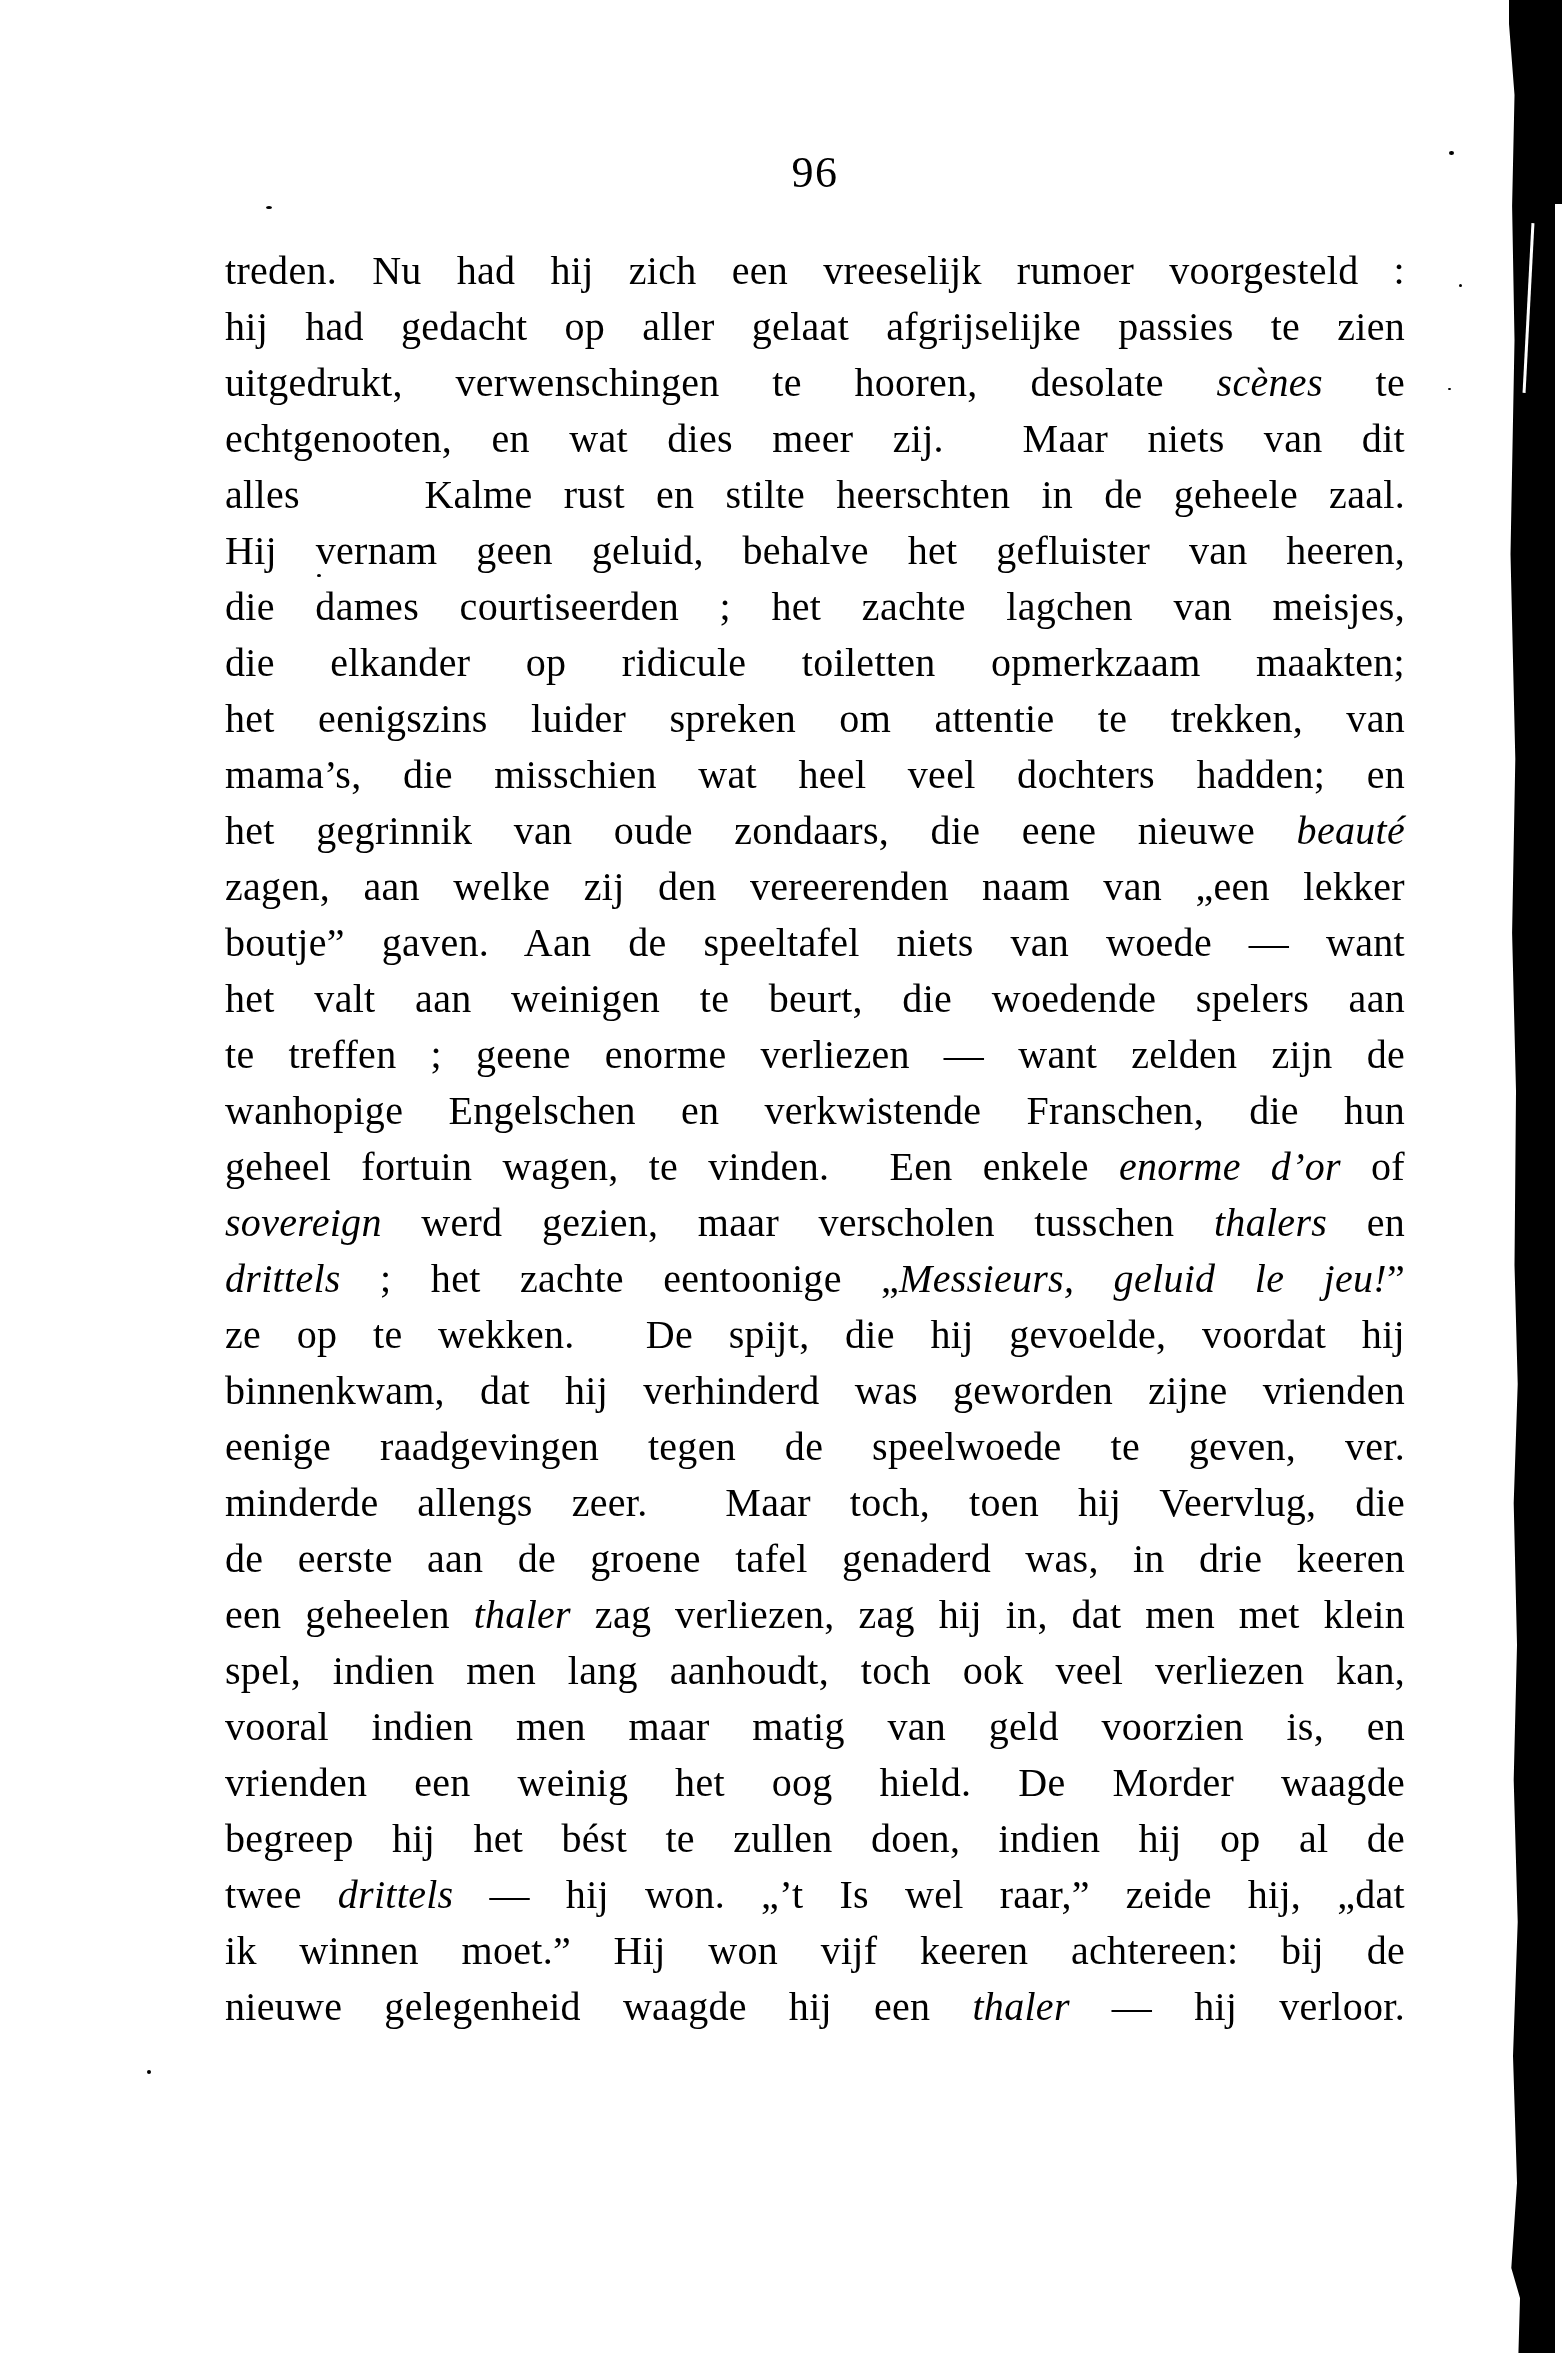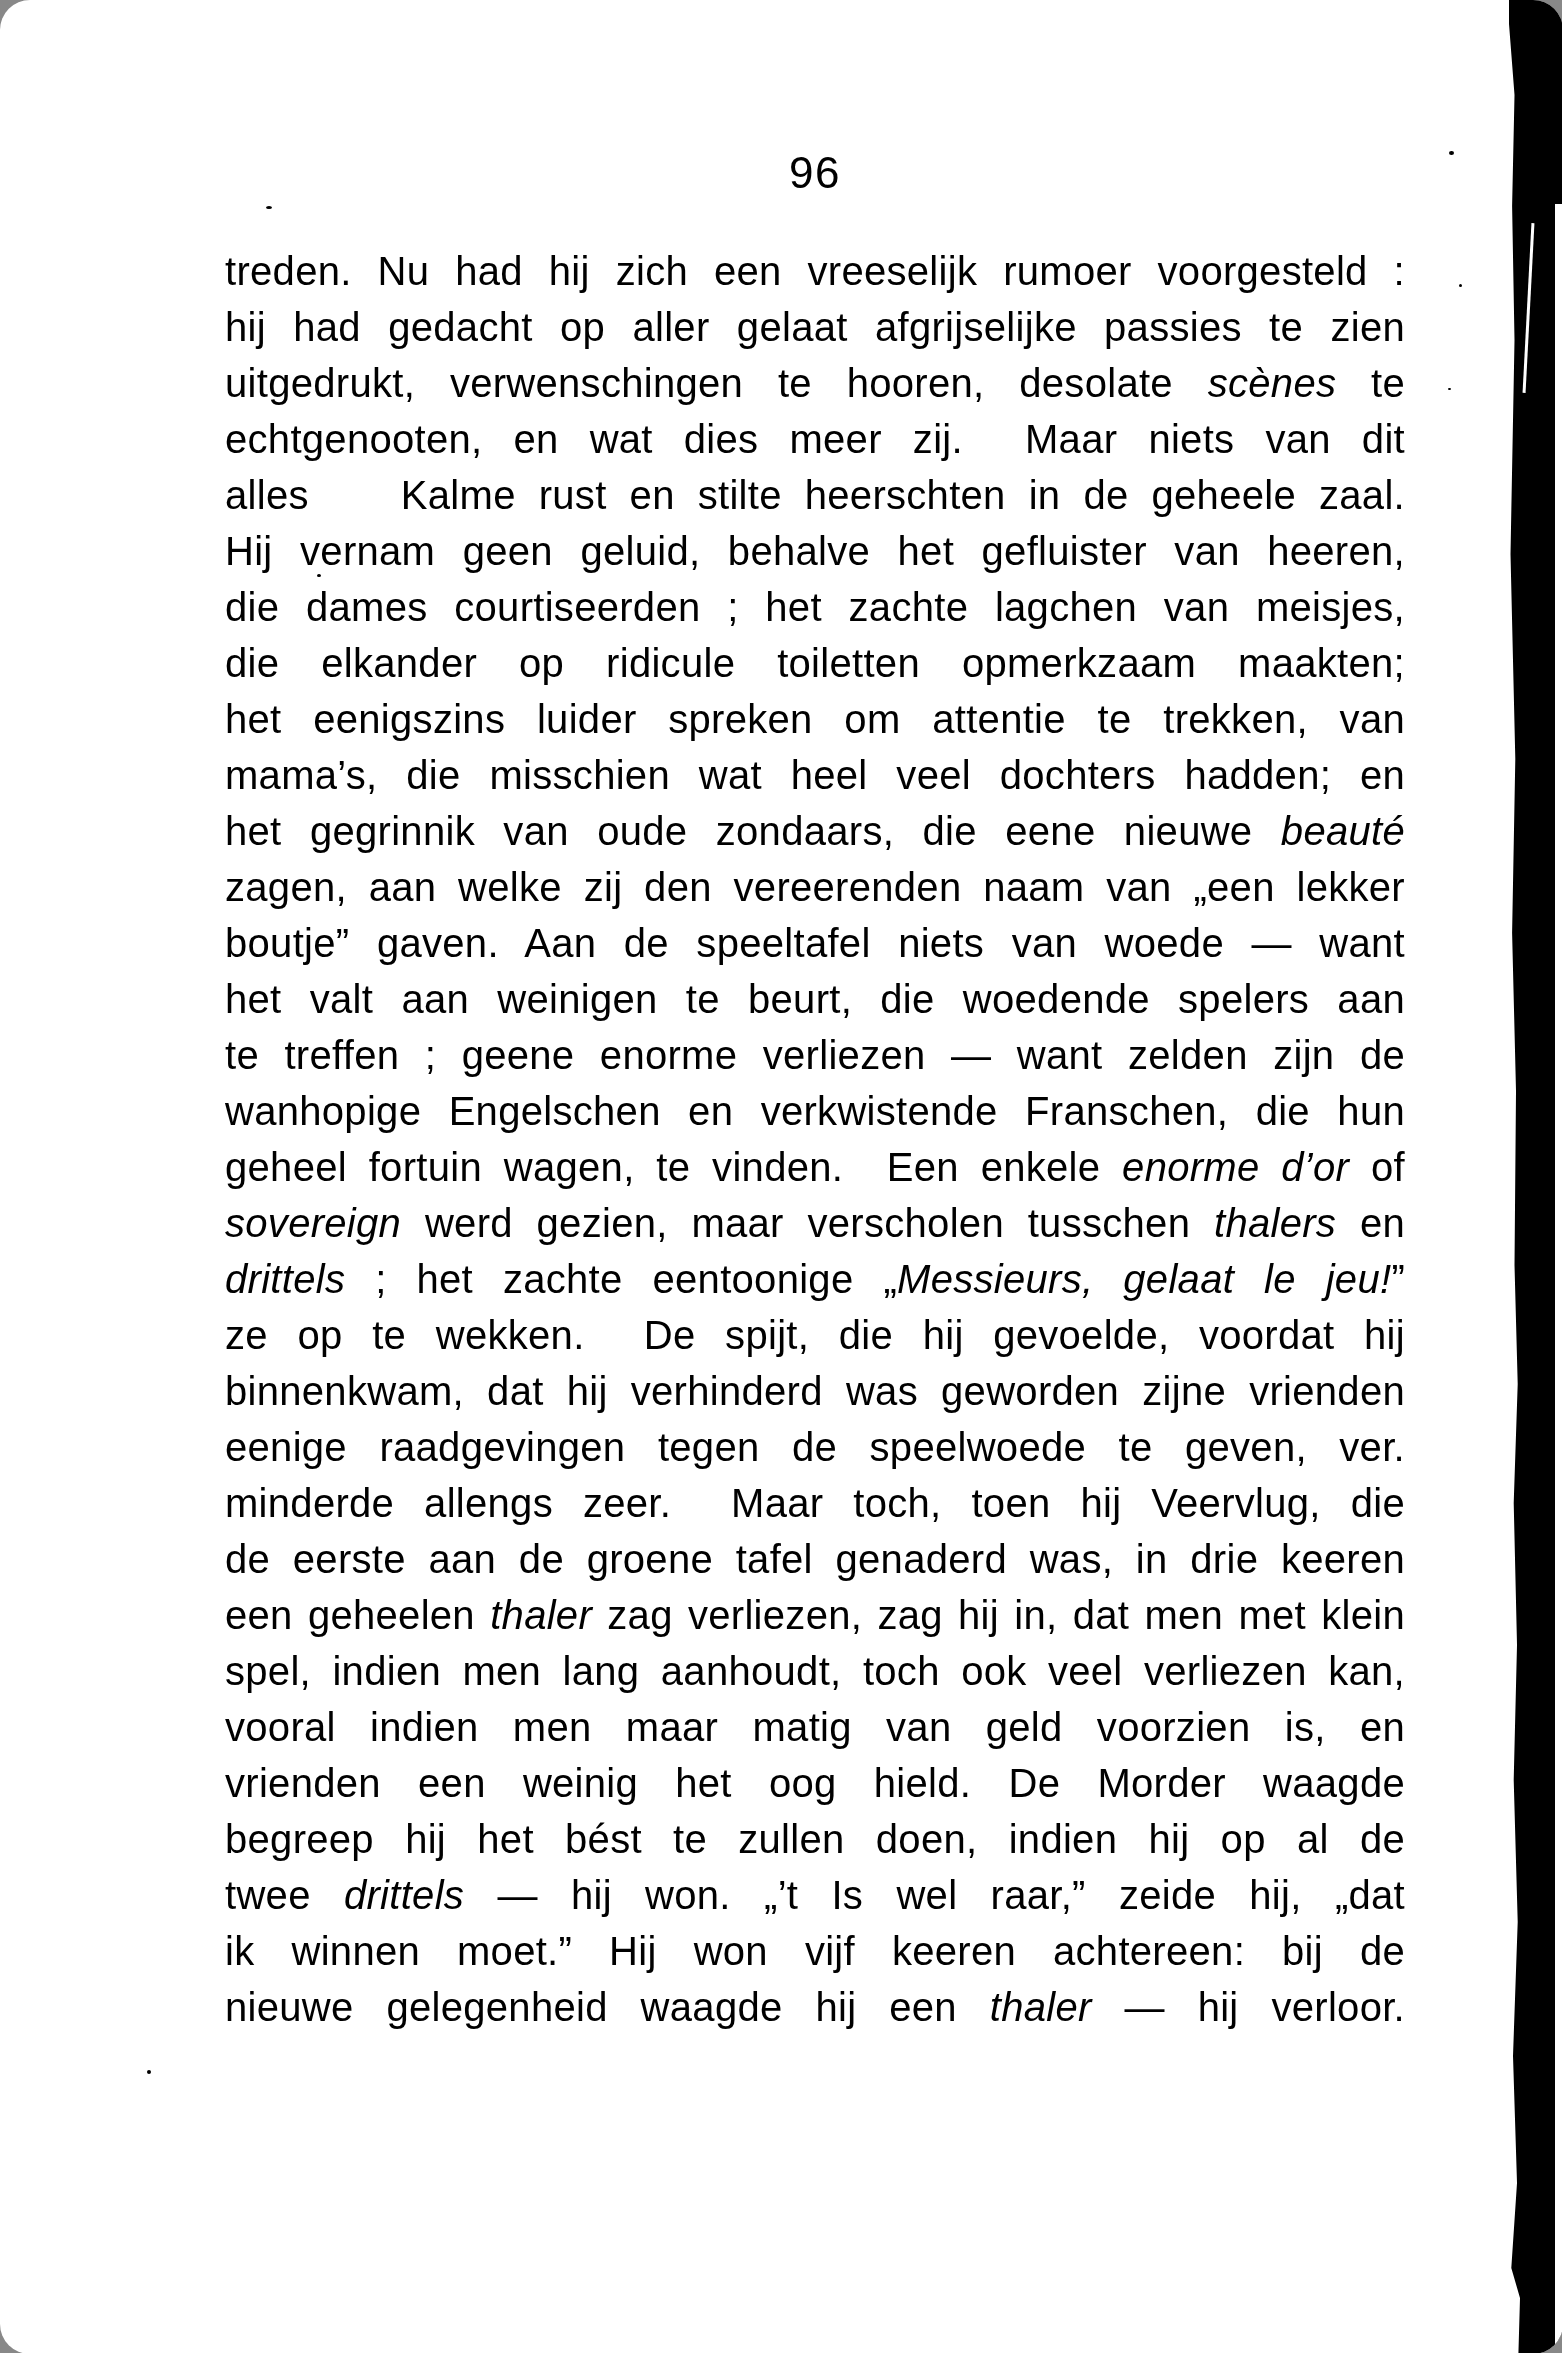--- a/index.html
+++ b/index.html
@@ -2,23 +2,22 @@
 <html style="font-size:12.7px"><head>
 <meta charset="utf-8">
 <style>
   html, body { margin: 0; padding: 0; background: #888; }
   #page {
     position: relative;
     width: 1563px;
     height: 2354px;
     background: #ffffff;
     overflow: hidden;
-    font-family: Liberation Sans, sans-serif;
+    font-family: Liberation Serif, serif;
     color: #000000;
-    border-radius: 30px;
   }
   .page-number {
     position: absolute;
     left: 225px;
     top: 149px;
     width: 1180px;
     text-align: center;
     font-size: 44px;
     line-height: 47px;
     letter-spacing: 1.6px;
@@ -89,21 +88,21 @@
       <div class="text-line"><span>het eenigszins luider spreken om attentie te trekken, van</span></div>
       <div class="text-line"><span>mama’s, die misschien wat heel veel dochters hadden; en</span></div>
       <div class="text-line"><span>het gegrinnik van oude zondaars, die eene nieuwe </span><span class="it">beauté</span></div>
       <div class="text-line"><span>zagen, aan welke zij den vereerenden naam van „een lekker</span></div>
       <div class="text-line"><span>boutje” gaven. Aan de speeltafel niets van woede — want</span></div>
       <div class="text-line"><span>het valt aan weinigen te beurt, die woedende spelers aan</span></div>
       <div class="text-line"><span>te treffen&nbsp;; geene enorme verliezen — want zelden zijn de</span></div>
       <div class="text-line"><span>wanhopige Engelschen en verkwistende Franschen, die hun</span></div>
       <div class="text-line"><span>geheel fortuin wagen, te vinden.&nbsp; Een enkele </span><span class="it">enorme d’or</span><span> of</span></div>
       <div class="text-line"><span class="it">sovereign</span><span> werd gezien, maar verscholen tusschen </span><span class="it">thalers</span><span> en</span></div>
-      <div class="text-line"><span class="it">drittels</span><span>&nbsp;; het zachte eentoonige „</span><span class="it">Messieurs, gelaat le jeu!</span><span>”</span></div>
+      <div class="text-line"><span class="it">drittels</span><span>&nbsp;; het zachte eentoonige „</span><span class="it">Messieurs, geluid le jeu!</span><span>”</span></div>
       <div class="text-line"><span>ze op te wekken.&nbsp; De spijt, die hij gevoelde, voordat hij</span></div>
       <div class="text-line"><span>binnenkwam, dat hij verhinderd was geworden zijne vrienden</span></div>
       <div class="text-line"><span>eenige raadgevingen tegen de speelwoede te geven, ver.</span></div>
       <div class="text-line"><span>minderde allengs zeer.&nbsp; Maar toch, toen hij Veervlug, die</span></div>
       <div class="text-line"><span>de eerste aan de groene tafel genaderd was, in drie keeren</span></div>
       <div class="text-line"><span>een geheelen </span><span class="it">thaler</span><span> zag verliezen, zag hij in, dat men met klein</span></div>
       <div class="text-line"><span>spel, indien men lang aanhoudt, toch ook veel verliezen kan,</span></div>
       <div class="text-line"><span>vooral indien men maar matig van geld voorzien is, en</span></div>
       <div class="text-line"><span>vrienden een weinig het oog hield. De Morder waagde</span></div>
       <div class="text-line"><span>begreep hij het bést te zullen doen, indien hij op al de</span></div>

